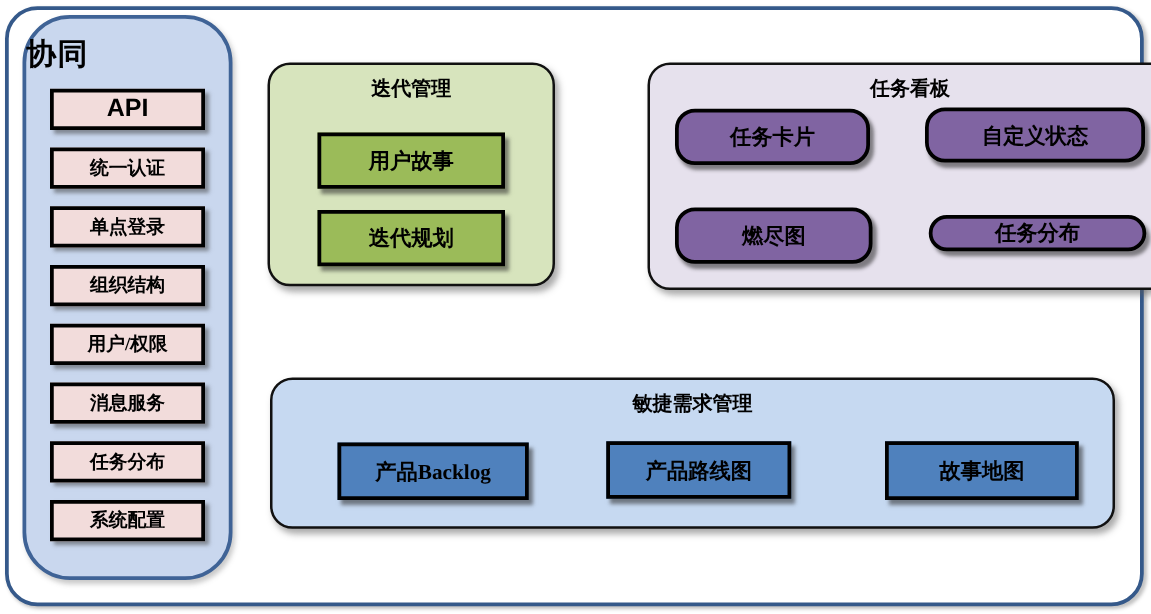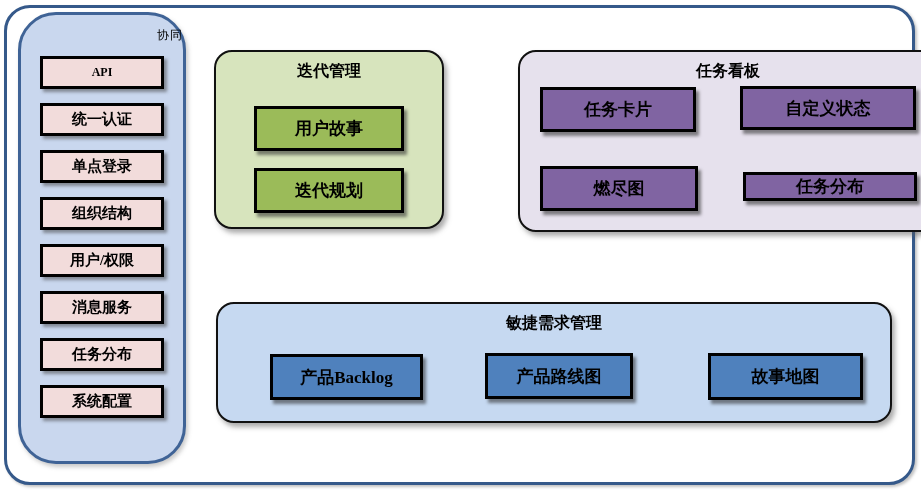--- a/index.html
+++ b/index.html
@@ -34,23 +34,23 @@
     left: 18px; top: 12px;
     width: 168px; height: 452px;
     box-sizing: border-box;
     border: 3px solid var(--sidebar-border, #3f6396);
     border-radius: 38px;
     background: var(--sidebar-bg, #c9d7ee);
     box-shadow: 2px 3px 4px rgba(100,100,100,0.35);
   }
   .sidebar-title {
     margin-top: 12px;
-    text-align: right;
-    font-size: 12px;
-    font-weight: normal;
+    text-align: left;
+    font-size: 24px;
+    font-weight: bold;
     letter-spacing: 1px;
   }
   .sidebar-items {
     display: flex;
     flex-direction: column;
     align-items: center;
     row-gap: 14px;
     margin-top: 12px;
   }
   .module-box {
@@ -60,21 +60,21 @@
     border: 3px solid var(--box-border, #000);
     background: var(--module-box-bg, #f2dcdb);
     box-shadow: 3px 3px 3px rgba(60,60,60,0.5);
     display: flex;
     align-items: center;
     justify-content: center;
     font-family: "Liberation Serif", serif;
     font-weight: bold;
     font-size: 15px;
   }
-  .module-box.latin { font-family: Liberation Serif, serif; font-size: 12px; }
+  .module-box.latin { font-family: Liberation Sans, sans-serif; font-size: 20px; }
   
   .panel {
     position: absolute;
     box-sizing: border-box;
     border: 2px solid #111;
     border-radius: 18px;
     box-shadow: 3px 4px 5px rgba(90,90,90,0.5);
   }
   .panel-title {
     margin-top: 9px;
@@ -113,20 +113,21 @@
   
   .panel-taskboard {
     left: 470px; top: 50px;
     width: 420px; height: 182px;
     background: var(--taskboard-panel-bg, #e6e1ed);
     margin-left: 48px;
   }
   .panel-taskboard .feature-box {
     position: absolute;
     background: var(--taskboard-box-bg, #8064a2);
+    border-radius: 16px;
   }
   .fb-task-card     { left: 20px;  top: 35px;  width: 156px; height: 45px; }
   .fb-custom-status { left: 220px; top: 34px;  width: 176px; height: 44px; }
   .fb-burndown      { left: 20px;  top: 114px; width: 158px; height: 45px; }
   .fb-task-dist     { left: 223px; top: 120px; width: 174px; height: 29px; }
   
   .panel-requirements {
     left: 216px; top: 302px;
     width: 676px; height: 121px;
     background: var(--requirements-panel-bg, #c6d9f1);

